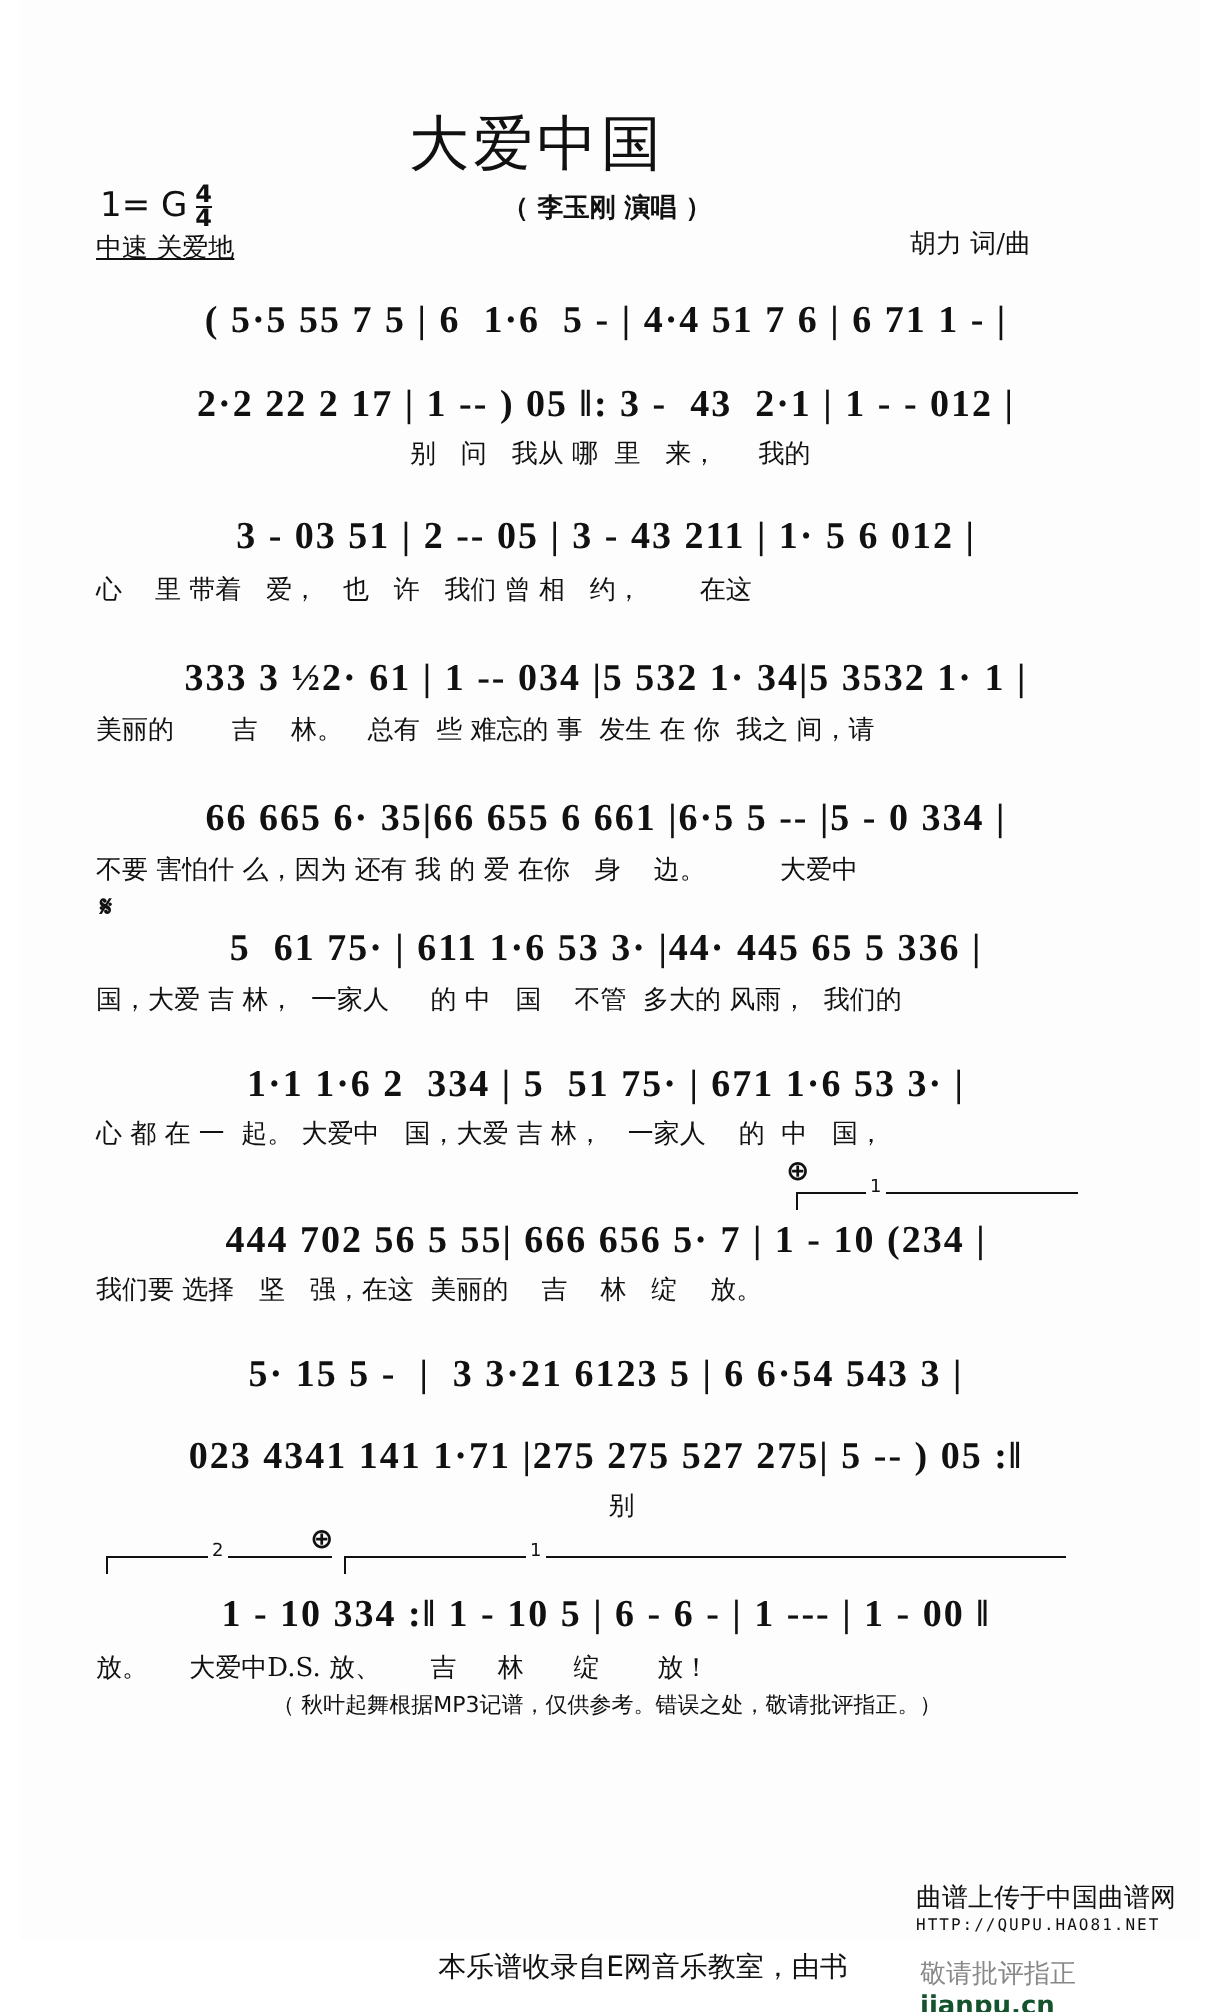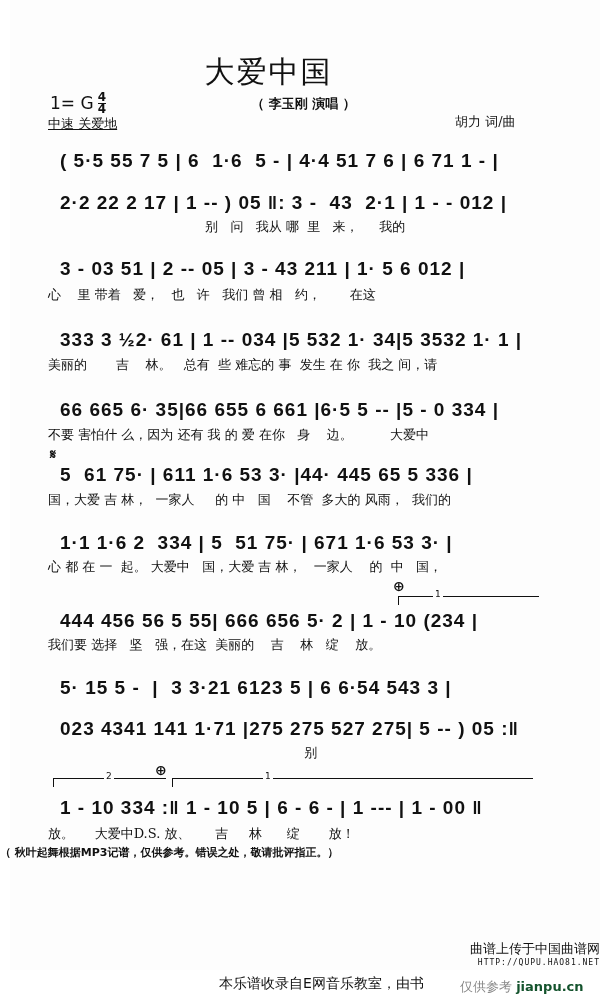--- a/index.html
+++ b/index.html
@@ -8,28 +8,28 @@
   .sheet { position:absolute; left:10px; top:0; width:590px; height:970px; background:#fdfdfd; }
   .title { position:absolute; left:0; width:537px; top:52px; text-align:center; font-size:30px; font-weight:normal; letter-spacing:2px; }
   .singer { position:absolute; left:0; width:607px; top:95px; text-align:center; font-size:13px; font-weight:bold; }
   .key { position:absolute; left:50px; top:92px; font-size:17px; }
   .frac { display:inline-block; vertical-align:middle; text-align:center; font-weight:bold; font-size:12px; line-height:11px; margin-left:4px; }
   .frac span { display:block; }
   .frac .num { border-bottom:1px solid #111; }
   .tempo { position:absolute; left:48px; top:115px; font-size:13px; font-family:"DejaVu Serif", serif;text-decoration:underline; }
   .author { position:absolute; left:455px; top:113px; font-size:13px; font-family:"DejaVu Serif", serif; }
 
-  .nrow { position:absolute; left:60px; width:510px; font-family:Liberation Sans, sans-serif; font-weight:bold; font-size:19px; white-space:pre; letter-spacing:1px; }
+  .nrow { position:absolute; left:48px; width:510px; font-family:Liberation Serif, serif; font-weight:bold; font-size:19px; white-space:pre; letter-spacing:1px;text-align:center; }
   .lrow { position:absolute; left:48px; width:510px; font-family:"DejaVu Serif", serif; font-size:13px; white-space:pre; }
   .mark { position:absolute; font-size:14px; font-weight:bold; }
   .volta { position:absolute; border-top:1px solid #111; border-left:1px solid #111; height:8px; font-size:9px; }
   .volta span { position:absolute; top:-8px; background:#fdfdfd; padding:0 2px; }
-  .note { position:absolute; left:0; width:607px; top:845px; text-align:left; font-size:11px; font-weight:bold; }
+  .note { position:absolute; left:0; width:607px; top:845px; text-align:center; font-size:11px; font-weight:normal; }
   .footer { position:absolute; left:0; width:607px; top:975px; text-align:center; font-size:14px;margin-left:18px; }
-  .wm1 { position:absolute; left:470px; top:940px; font-size:13px;text-align:right; }
+  .wm1 { position:absolute; left:458px; top:940px; font-size:13px; }
   .wm1 .url { display:block; font-size:8px; font-family:"DejaVu Sans Mono", monospace; letter-spacing:1px; }
   .wm2 { position:absolute; left:460px; top:978px; font-size:13px; color:#888; }
   .wm2 .cn { color:#14532d; font-weight:bold; }
 </style>
 </head>
 <body>
 
 <div class="sheet"></div>
 
 <div class="title">大爱中国</div>
@@ -56,21 +56,21 @@
 <div class="nrow" style="top:464px">5  61 75· | 611 1·6 53 3· |44· 445 65 5 336 |</div>
 <div class="lrow" style="top:491px">国，大爱 吉 林，  一家人     的 中   国    不管  多大的 风雨，  我们的</div>
 
 <div class="nrow" style="top:532px">1·1 1·6 2  334 | 5  51 75· | 671 1·6 53 3· |</div>
 <div class="lrow" style="top:558px">心 都 在 一  起。 大爱中   国，大爱 吉 林，   一家人    的  中   国，</div>
 
 <div class="mark" style="left:393px;top:578px">⊕</div>
 <div class="volta" style="left:398px;top:596px;width:140px">
     <span style="left:34px">1</span>
   </div>
-<div class="nrow" style="top:610px">444 456 56 5 55| 666 656 5· 2 | 1 - 10 (234 |</div>
+<div class="nrow" style="top:610px">444 702 56 5 55| 666 656 5· 7 | 1 - 10 (234 |</div>
 <div class="lrow" style="top:636px">我们要 选择   坚   强，在这  美丽的    吉    林   绽    放。</div>
 
 <div class="nrow" style="top:677px">5· 15 5 -  |  3 3·21 6123 5 | 6 6·54 543 3 |</div>
 
 <div class="nrow" style="top:718px">023 4341 141 1·71 |275 275 527 275| 5 -- ) 05 :‖</div>
 <div class="lrow" style="top:744px">                                                              别</div>
 
 <div class="mark" style="left:155px;top:762px">⊕</div>
 <div class="volta" style="left:53px;top:778px;width:112px">
     <span style="left:50px">2</span>
@@ -78,13 +78,13 @@
 <div class="volta" style="left:172px;top:778px;width:360px">
     <span style="left:90px">1</span>
   </div>
 <div class="nrow" style="top:797px">1 - 10 334 :‖ 1 - 10 5 | 6 - 6 - | 1 --- | 1 - 00 ‖</div>
 <div class="lrow" style="top:825px">放。     大爱中D.S. 放、      吉     林      绽       放！</div>
 
 <div class="note">（ 秋叶起舞根据MP3记谱，仅供参考。错误之处，敬请批评指正。）</div>
 
 <div class="wm1"><span>曲谱上传于中国曲谱网</span><span class="url">HTTP://QUPU.HAO81.NET</span></div>
 <div class="footer">本乐谱收录自E网音乐教室，由书</div>
-<div class="wm2"><span>仅供参考</span> <span class="cn">jianpu.cn</span></div>
+<div class="wm2"><span>敬请批评指正</span> <span class="cn">jianpu.cn</span></div>
 
 </body></html>

